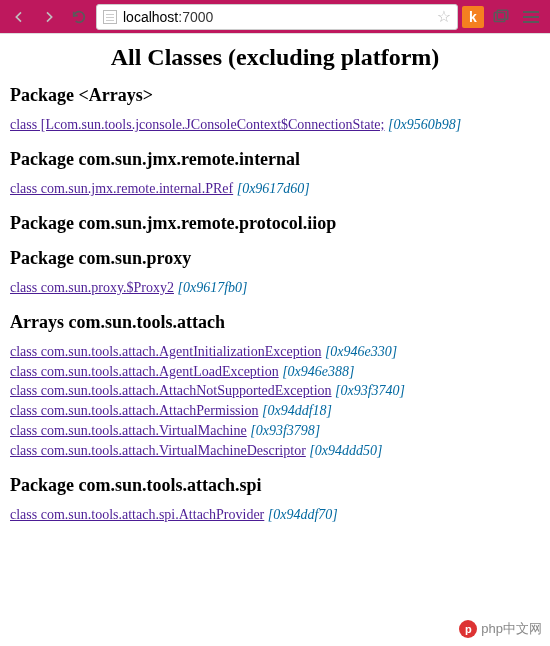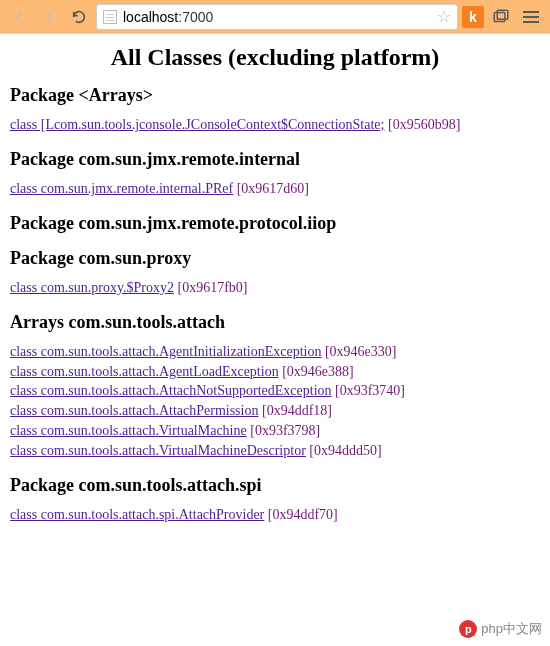--- a/index.html
+++ b/index.html
@@ -2,21 +2,21 @@
 <html><head>
   <meta charset="utf-8">
   <style>
     * { margin: 0; padding: 0; box-sizing: border-box; }
     body { font-family: "Times New Roman", Times, serif; background: #fff; color: #000; }
     
     .browser-toolbar {
       display: flex;
       align-items: center;
       padding: 4px 6px;
-      background: #fdba74;
+      background: #be185d;
       border-bottom: 1px solid #ddd;
       gap: 4px;
       height: 34px;
     }
     .nav-btn {
       width: 26px; height: 26px;
       display: flex; align-items: center; justify-content: center;
       border-radius: 3px;
       color: #5a5a5a;
     }
@@ -81,21 +81,21 @@
       margin: 4px 0 14px 0;
     }
     h2.pkg {
       font-size: 18px;
       font-weight: bold;
       margin: 14px 0 10px 0;
     }
     .class-list { font-size: 14px; line-height: 1.35; }
     .class-row { margin: 1px 0; }
     .class-row a { color: #4c1d95; text-decoration: underline; }
-    .class-row .addr { color: #701a75; }
+    .class-row .addr { color: #0369a1; font-style: italic; }
     
     .watermark {
       position: fixed;
       right: 8px;
       bottom: 8px;
       font-family: Arial, sans-serif;
       font-size: 13px;
       color: #888;
       display: flex;
       align-items: center;

